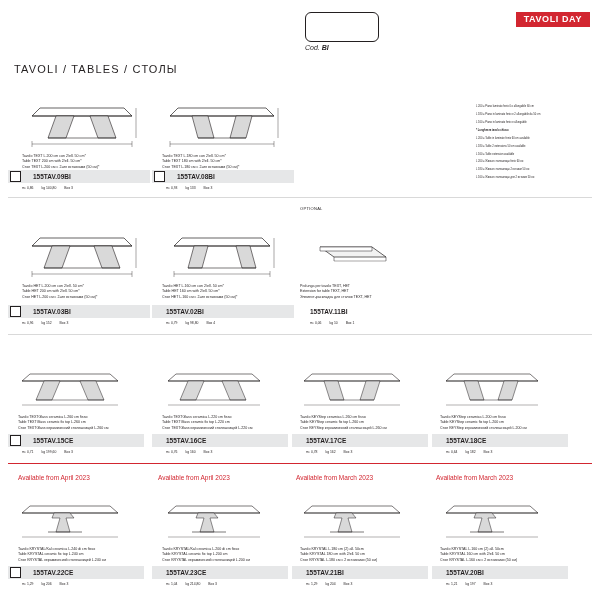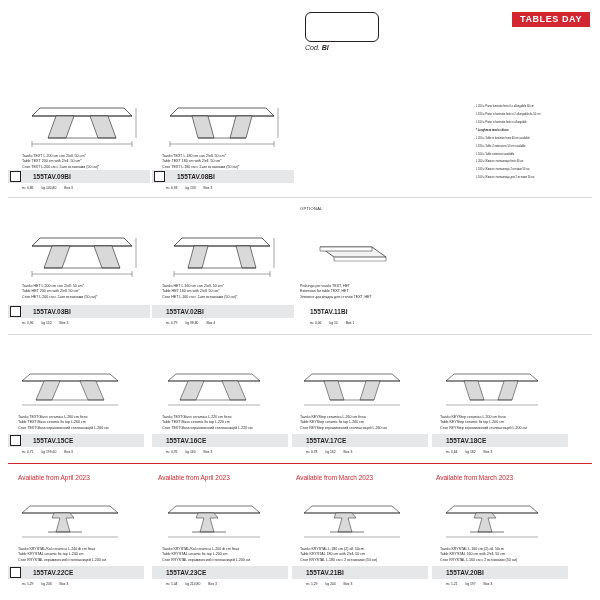--- a/index.html
+++ b/index.html
@@ -95,25 +95,26 @@
   .hr.red{border-top:1px solid #d22630;}
 
   
   svg{display:block;}
 </style>
 </head>
 <body>
 
 <div class="page">
 
-  <div class="brand">TABLES DAY</div>
+  <div class="brand">TAVOLI DAY</div>
   <div class="cod-box"></div>
   <div class="cod-label">
     <span>Cod. </span><b>BI</b>
   </div>
+  <div class="title">TAVOLI / TABLES / СТОЛЫ</div>
 
   <div class="legend">
     <p>L 200 = Piano laminato fenix 0 o allungabile 60 cm</p>
     <p>L 180 = Piano in laminato fenix e 2 allungabile da 50 cm</p>
     <p>L 160 = Piano in laminato fenix e allungabile</p>
     <p class="hd">* Lunghezza tavolo chiuso</p>
     <p>L 200 = Table in laminate fenix 60 cm available</p>
     <p>L 180 = Table 2 extensions 50 cm available</p>
     <p>L 160 = Table extension available</p>
     <p>L 200 = Живые столешницы fenix 60 см</p>

